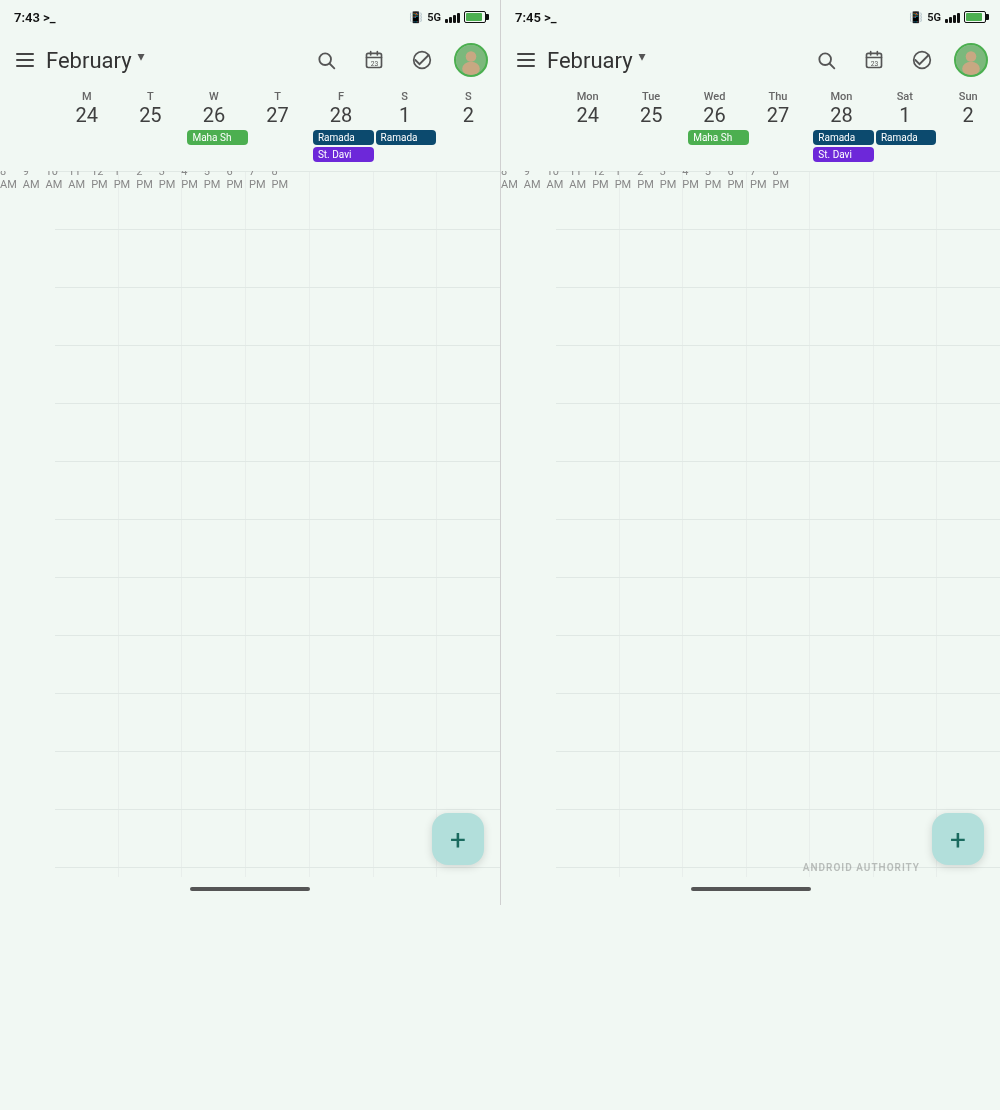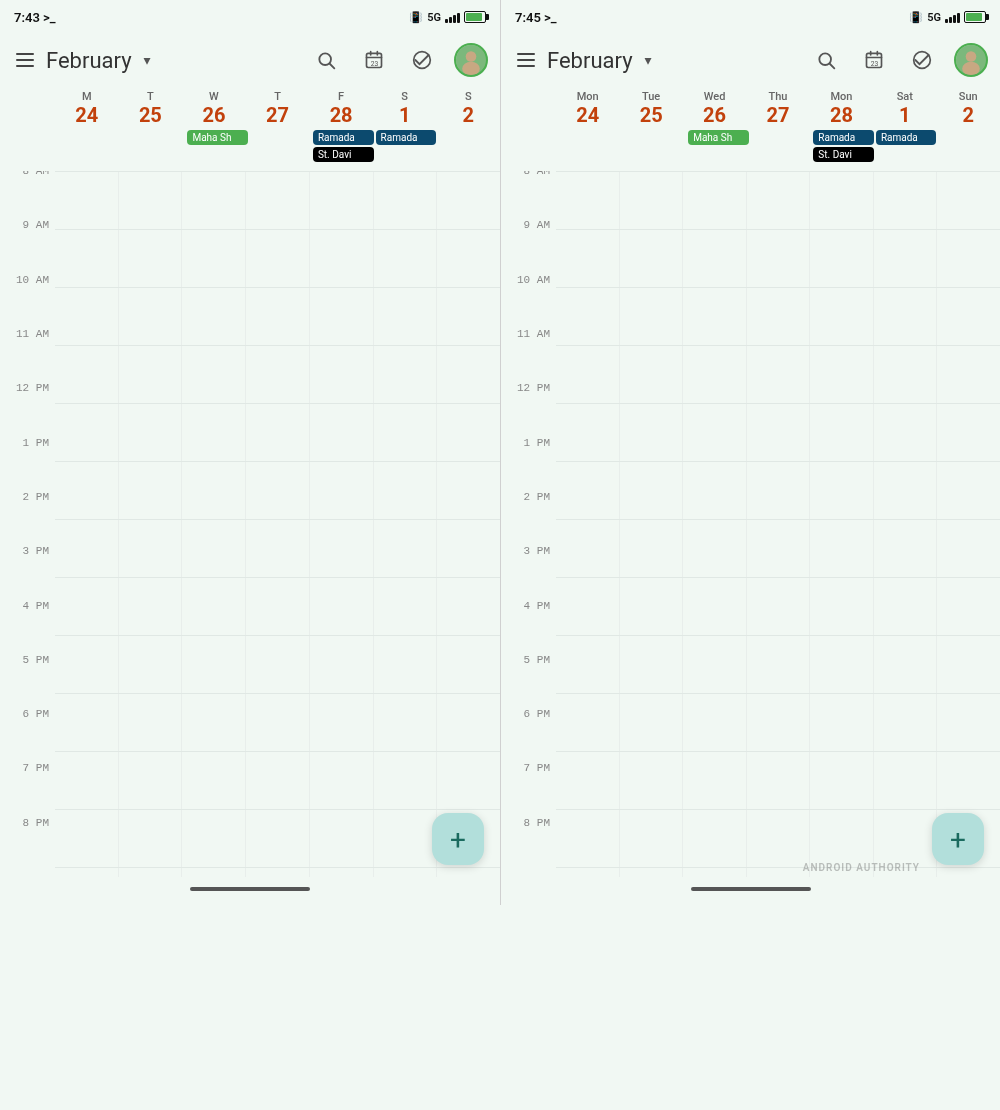--- a/index.html
+++ b/index.html
@@ -96,22 +96,21 @@
       width: 18px;
       height: 2px;
       background: #444;
       border-radius: 1px;
     }
     .month-title {
       font-size: 22px;
       font-weight: 400;
       color: #333;
       display: flex;
-      align-items: center;
-      gap: 12px;
+      gap: 6px;
       flex: 1;
     }
     .dropdown-arrow {
       font-size: 14px;
       color: #555;
     }
     .header-actions {
       display: flex;
       align-items: center;
       gap: 16px;
@@ -153,22 +152,22 @@
       text-align: center;
       padding: 2px 0;
     }
     .day-name {
       font-size: 11px;
       color: #666;
       font-weight: 500;
     }
     .day-number {
       font-size: 20px;
-      font-weight: 700;
-      color: #c2410c;
+      font-weight: 400;
+      color: #404040;
       line-height: 1.2;
     }
     
     .events-row {
       display: flex;
       padding: 0 0 0 61px;
       min-height: 42px;
       background: #f1f8f3;
       position: relative;
     }
@@ -190,34 +189,33 @@
       display: block;
       margin-bottom: 2px;
     }
     .event-chip.ramada {
       background: #0c4a6e;
     }
     .event-chip.maha {
       background: #4CAF50;
     }
     .event-chip.stdavid {
-      background: #000000;
+      background: #6d28d9;
     }
     
     .calendar-grid {
       flex: 1;
       display: flex;
       overflow: hidden;
     }
     .time-col {
       width: 55px;
       flex-shrink: 0;
       display: flex;
-      flex-direction: column;
-      font-family: Liberation Mono, monospace;
+      flex-direction: row;
     }
     .time-label {
       height: 58px;
       display: flex;
       align-items: flex-start;
       justify-content: flex-end;
       padding-right: 6px;
       padding-top: 0px;
       font-size: 11px;
       color: #888;

